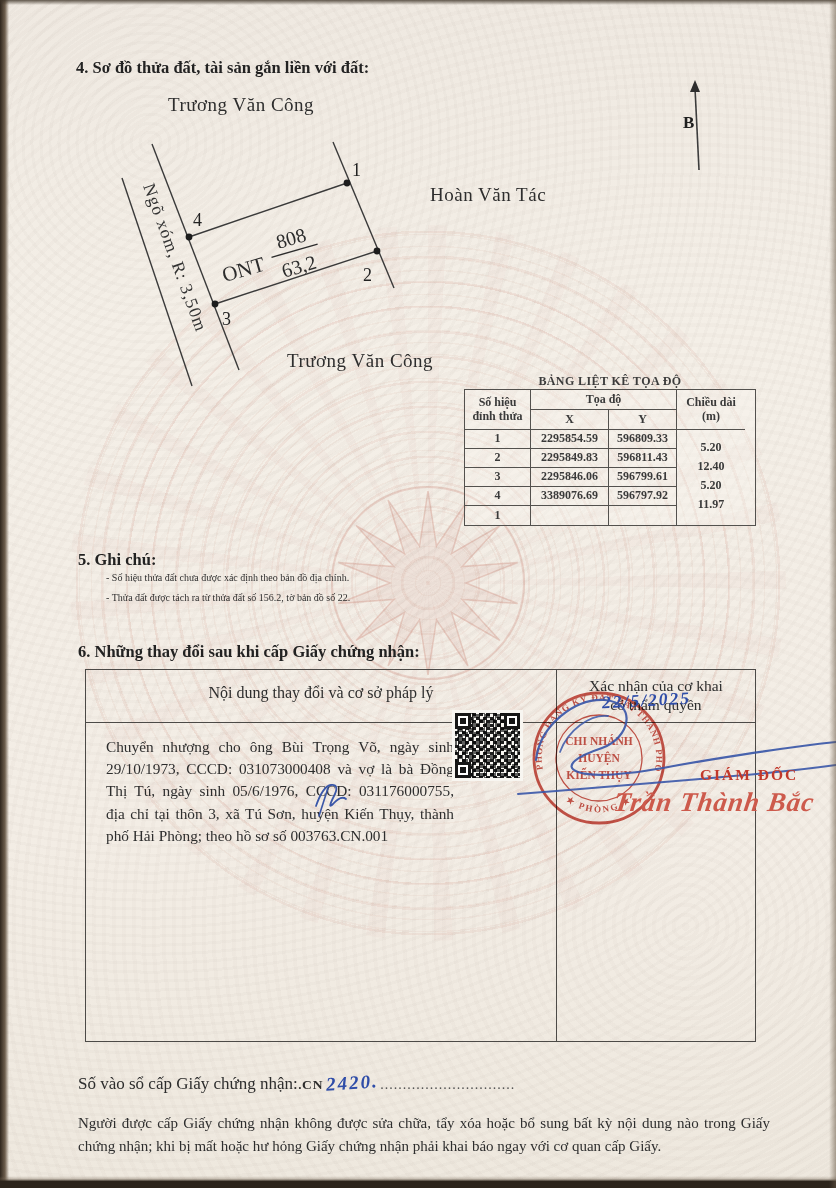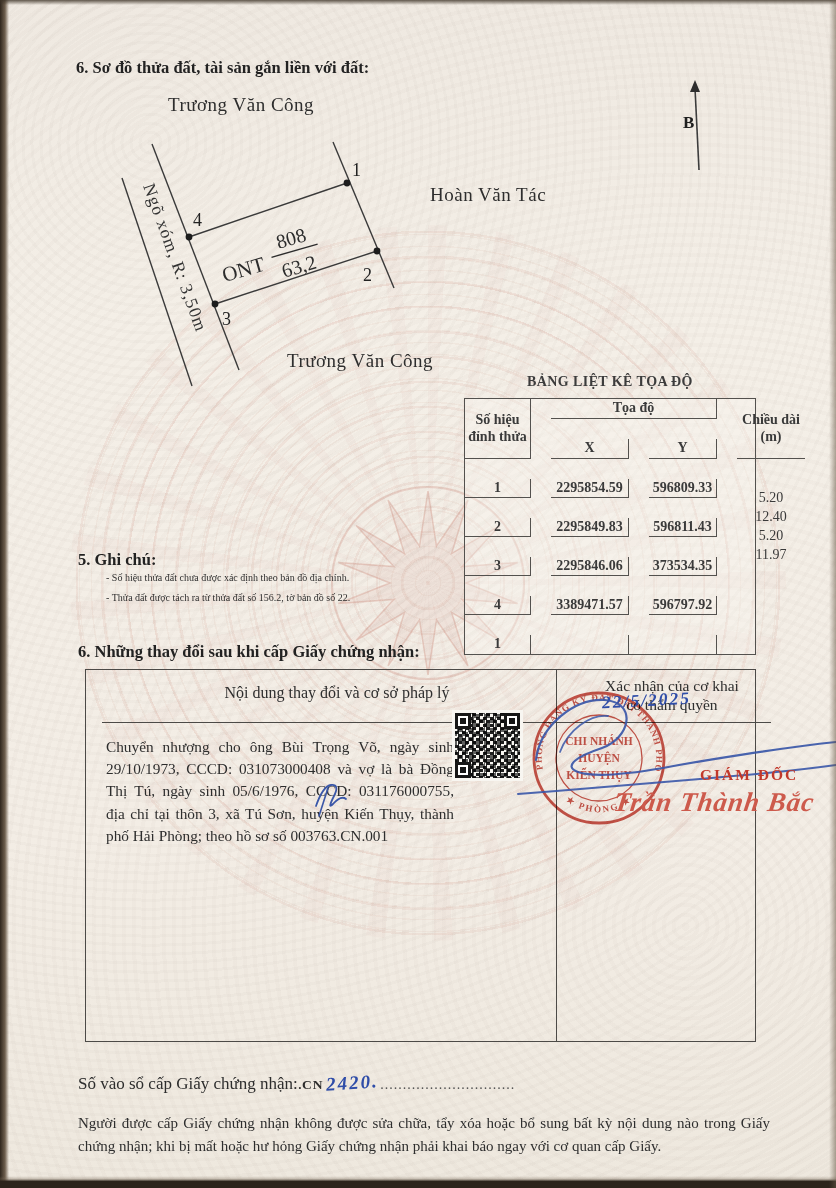--- a/index.html
+++ b/index.html
@@ -33,34 +33,34 @@
       repeating-conic-gradient(rgba(201,131,116,.045) 0 3deg, transparent 3deg 11deg);}
   .emblem-star{position:absolute;left:50%;top:50%;transform:translate(-50%,-50%);}
 
   .abs{position:absolute;z-index:2;}
   .sec-title{font-weight:bold;font-size:16.5px;color:#222;}
   .owner-label{font-size:19px;color:#2e2e2e;letter-spacing:.5px;}
   .note{font-size:10px;color:#2e2e2e;margin-left:28px;}
 
   
   .ct-wrap{left:464px;top:374px;width:292px;}
-  .ct-title{text-align:center;font-size:14px;font-weight:bold;letter-spacing:.4px;color:#3c3c3c;margin-bottom:8px;}
+  .ct-title{text-align:center;font-size:12px;font-weight:bold;letter-spacing:.4px;color:#3c3c3c;margin-bottom:0;}
   .ct{display:grid;grid-template-columns:66px 78px 68px 68px;grid-template-rows:20px 20px repeat(5,19px);
-      border:1.3px solid #53514e;background:rgba(250,247,242,.35);font-size:14px;font-weight:bold;color:#3a3a3a;gap:20px;}
+      border:1.3px solid #53514e;background:rgba(250,247,242,.35);font-size:12px;font-weight:bold;color:#3a3a3a;}
   .ct > div{border-right:1px solid #53514e;border-bottom:1px solid #53514e;display:flex;align-items:center;justify-content:center;text-align:center;line-height:1.15;}
   .ct .rs2{grid-row:span 2;flex-direction:column;}
   .ct .cs2{grid-column:span 2;}
   .ct .len-cell{grid-row:3 / span 5;grid-column:4;position:relative;border-bottom:none;display:block;}
-  .ct .len-val{position:absolute;left:0;width:100%;text-align:center;font-weight:normal;}
+  .ct .len-val{position:absolute;left:0;width:100%;text-align:center;font-weight:bold;}
   .ct .last-col{border-right:none;}
 
   
   .big-table{left:85px;top:669px;width:669px;height:371px;border:1.4px solid #4c4a47;z-index:2;}
   .bt-divider{position:absolute;left:470px;top:0;bottom:0;width:0;border-left:1.2px solid #4c4a47;}
-  .bt-header{position:absolute;left:16px;top:0;width:100%;height:52px;border-bottom:1.2px solid #4c4a47;font-family:Liberation Serif, serif;}
+  .bt-header{position:absolute;left:0;top:0;width:100%;height:52px;border-bottom:1.2px solid #4c4a47;font-family:Liberation Serif, serif;}
   .bt-h1{position:absolute;left:0;top:14px;width:470px;text-align:center;font-size:16px;color:#2e2e2e;}
   .bt-h2{position:absolute;left:471px;top:6px;width:198px;text-align:center;font-size:15.5px;line-height:1.25;color:#2e2e2e;}
   .entry-text{position:absolute;left:20px;top:66px;width:348px;font-size:15.3px;line-height:1.45;text-align:justify;color:#2d2d2d;}
 
   
   .qr{position:absolute;left:366px;top:40px;width:71px;height:71px;background:#f8f6f1;padding:3px;box-sizing:border-box;}
   .qr-body{position:relative;width:100%;height:100%;
     background:repeating-conic-gradient(#1d1d1d 0% 25%, #f8f6f1 0% 50%) 0 0/7px 7px;}
   .qr-body::before{content:"";position:absolute;inset:0;mix-blend-mode:multiply;opacity:.8;
     background:repeating-conic-gradient(#3a3a3a 0% 25%, #ffffff 0% 50%) 2px 1px/11px 9px;}
@@ -97,21 +97,21 @@
   <div class="edge-bottom"></div>
   <div class="edge-right"></div>
 
   <div class="emblem">
     <svg class="emblem-star" width="200" height="200" viewBox="-100 -100 200 200">
       <polygon fill="rgba(201,131,116,0.10)" stroke="rgba(201,131,116,0.32)" stroke-width="1.5" points="0,-92 8.5,-37 39.9,-82.9 23.7,-29.7 71.9,-57.4 34.2,-16.5 89.7,-20.5 38,0 89.7,20.5 34.2,16.5 71.9,57.4 23.7,29.7 39.9,82.9 8.5,37 0,92 -8.5,37 -39.9,82.9 -23.7,29.7 -71.9,57.4 -34.2,16.5 -89.7,20.5 -38,0 -89.7,-20.5 -34.2,-16.5 -71.9,-57.4 -23.7,-29.7 -39.9,-82.9 -8.5,-37"></polygon>
       <circle r="96" fill="none" stroke="rgba(201,131,116,0.28)" stroke-width="2"></circle>
     </svg>
   </div>
 
-  <div class="abs sec-title" style="left:76px;top:58px;">6. Sơ đồ thửa đất, tài sản gắn liền với đất:</div>
+  <div class="abs sec-title" style="left:76px;top:58px;">4. Sơ đồ thửa đất, tài sản gắn liền với đất:</div>
   <div class="abs owner-label" style="left:168px;top:94px;">Trương Văn Công</div>
 
   <svg class="abs" style="left:672px;top:78px;" width="52" height="96" viewBox="0 0 52 96">
     <line x1="27" y1="92" x2="23" y2="10" stroke="#3c3c3c" stroke-width="1.6"></line>
     <polygon points="23,2 18,14 28,14" fill="#2e2e2e"></polygon>
     <text x="11" y="50" font-size="17" font-weight="bold" fill="#1f1f1f">B</text>
   </svg>
 
   <svg class="abs" style="left:90px;top:128px;" width="492" height="268" viewBox="90 128 492 268">
     <g stroke="#3a3a3a" stroke-width="1.4" fill="none">
@@ -167,23 +167,23 @@
         <span class="len-val" style="top:11px;">5.20</span>
         <span class="len-val" style="top:30px;">12.40</span>
         <span class="len-val" style="top:49px;">5.20</span>
         <span class="len-val" style="top:68px;">11.97</span>
       </div>
       <div>2</div>
       <div>2295849.83</div>
       <div>596811.43</div>
       <div>3</div>
       <div>2295846.06</div>
-      <div>373534.35</div>
+      <div>596799.61</div>
       <div>4</div>
-      <div>3389471.57</div>
+      <div>3389076.69</div>
       <div>596797.92</div>
       <div style="border-bottom:none;">1</div>
       <div style="border-bottom:none;"></div>
       <div style="border-bottom:none;"></div>
     </div>
   </div>
 
   <div class="abs sec-title" style="left:78px;top:550px;">5. Ghi chú:</div>
   <div class="abs note" style="left:78px;top:572px;">- Số hiệu thửa đất chưa được xác định theo bản đồ địa chính.</div>
   <div class="abs note" style="left:78px;top:592px;">- Thửa đất được tách ra từ thửa đất số 156.2, tờ bản đồ số 22.</div>

